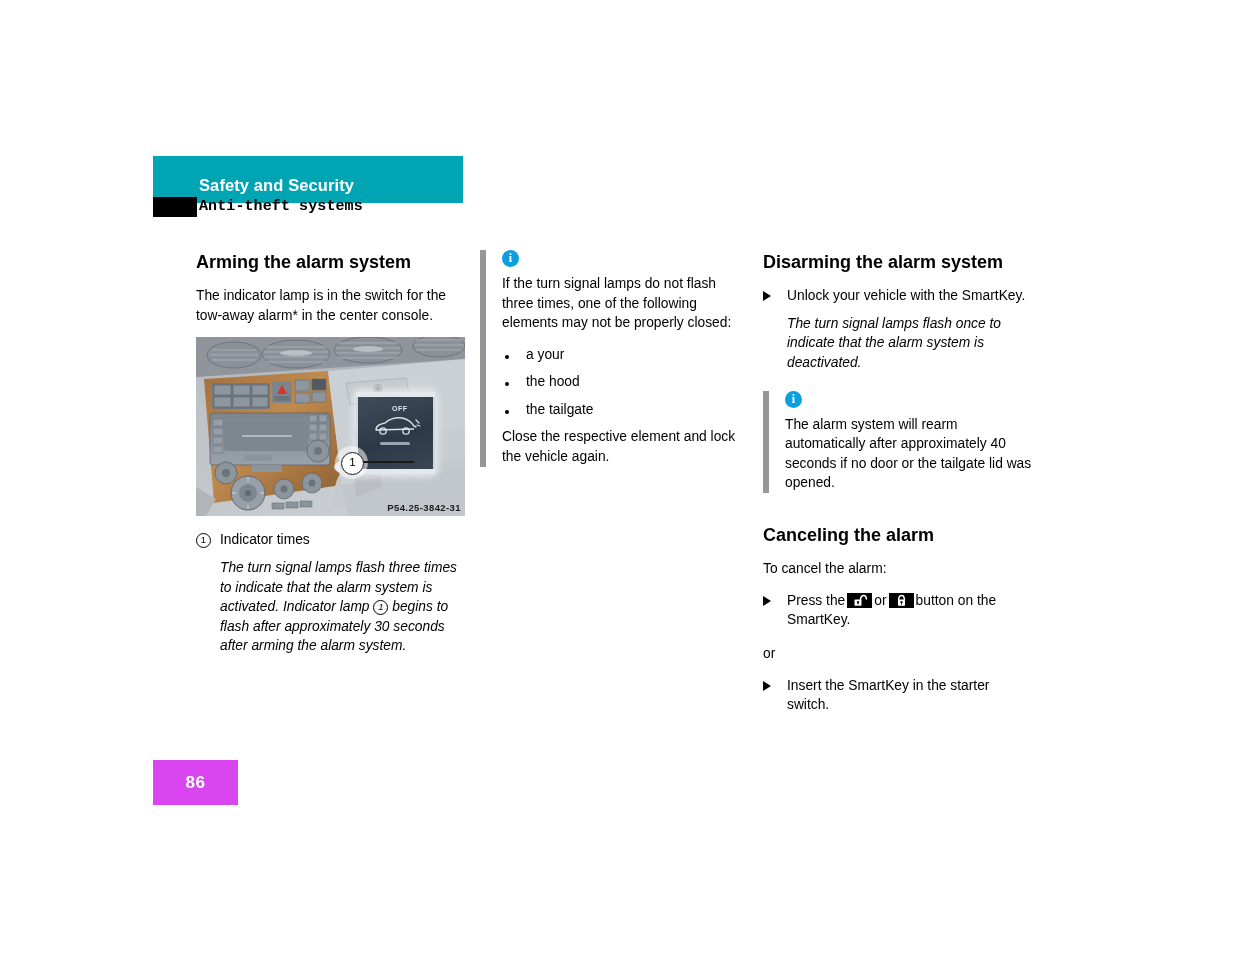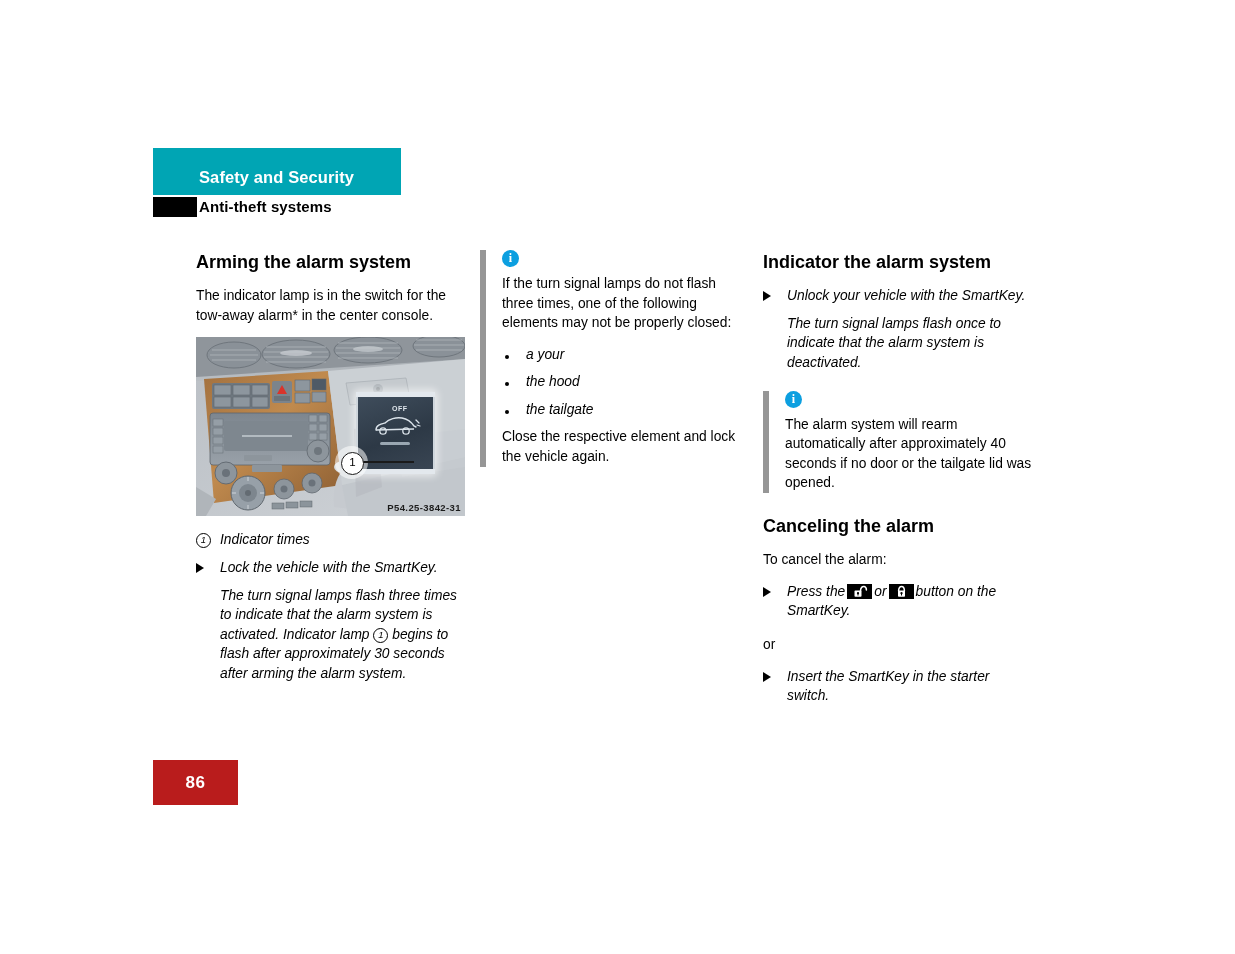--- a/index.html
+++ b/index.html
@@ -13,22 +13,22 @@
     font-family: "Liberation Sans", sans-serif;
     color: #000000;
     position: relative;
     overflow: hidden;
   }
 
   
   .chapter-bar {
     position: absolute;
     left: 153px;
-    top: 148px;
-    width: 248px;
+    top: 156px;
+    width: 310px;
     height: 47px;
     background: #00a5b4;
   }
   .chapter-title {
     position: absolute;
     left: 46px;
     top: 20px;
     font-size: 16.5px;
     font-weight: bold;
     color: #ffffff;
@@ -50,20 +50,21 @@
     background: #000000;
   }
   .section-title {
     position: absolute;
     left: 46px;
     top: 3px;
     font-size: 15px;
     font-weight: bold;
     color: #000000;
     letter-spacing: 0.1px;
+    font-family: Liberation Mono, monospace;
   }
 
   
   .col {
     position: absolute;
     top: 250px;
   }
   .col-left  { left: 196px; width: 272px; }
   .col-mid   { left: 480px; width: 268px; }
   .col-right { left: 763px; width: 272px; }
@@ -184,21 +185,20 @@
   .switch-tab-top { top: -2px; }
   .switch-tab-bot { bottom: -2px; }
 
   
   .item {
     position: relative;
     padding-left: 24px;
     margin: 0 0 8px 0;
     font-size: 13.8px;
     line-height: 1.42;
-    font-style: italic;
   }
   .item .marker {
     position: absolute;
     left: 0;
     top: 0;
   }
   .tri {
     display: inline-block;
     width: 0; height: 0;
     border-left: 8px solid #000;
@@ -263,21 +263,21 @@
     margin: 0 2px;
   }
 
   
   .pagenum {
     position: absolute;
     left: 153px;
     top: 760px;
     width: 85px;
     height: 45px;
-    background: #b91c1c;
+    background: #d946ef;
     color: #ffffff;
     font-size: 17px;
     font-weight: bold;
     text-align: center;
     line-height: 45px;
     letter-spacing: 0.5px;
   }
 </style>
 </head>
 <body>
@@ -446,24 +446,20 @@
     <div class="fig-caption-code">P54.25-3842-31</div>
   </div>
 
   <div class="item">
     <span class="marker">
       <span class="circnum">1</span>
     </span>
     <span>Indicator times</span>
   </div>
 
-  <div class="item">
-    <span class="marker"><span class="tri"></span></span>
-    <span>Lock the vehicle with the SmartKey.</span>
-  </div>
 
   <p class="body indent">
     <span>The turn signal lamps flash three times to indicate that the alarm system is activated. Indicator lamp</span>
     <span class="circnum">1</span>
     <span>begins to flash after approximately 30 seconds after arming the alarm system.</span>
   </p>
 </div>
 
 <div class="col col-mid">
   <div class="infobox">
@@ -483,36 +479,36 @@
       <span class="marker"><span class="dot"></span></span>
       <span>the tailgate</span>
     </div>
 
     <p class="body">Close the respective element and lock the vehicle again.</p>
   </div>
 </div>
 
 <div class="col col-right">
 
-  <h3 class="sub">Indicator the alarm system</h3>
+  <h3 class="sub">Disarming the alarm system</h3>
 
   <div class="item">
     <span class="marker"><span class="tri"></span></span>
     <span>Unlock your vehicle with the SmartKey.</span>
   </div>
 
   <p class="body indent">The turn signal lamps flash once to indicate that the alarm system is deactivated.</p>
 
   <div class="infobox" style="margin-top:18px;">
     <div class="rule"></div>
     <div class="i-icon">i</div>
     <p class="body">The alarm system will rearm automatically after approximately 40 seconds if no door or the tailgate lid was opened.</p>
   </div>
 
-  <h3 class="sub" style="margin-top:21px;">Canceling the alarm</h3>
+  <h3 class="sub" style="margin-top:30px;">Canceling the alarm</h3>
 
   <p class="body">To cancel the alarm:</p>
 
   <div class="item">
     <span class="marker"><span class="tri"></span></span>
     <span>Press the</span><span class="keybtn">
         <svg width="25" height="15" viewBox="0 0 25 15">
           <path d="M13.5,7 C13.5,3.6 15.4,2.2 17.2,2.6 C18.8,3 19.4,4.5 19.4,6" fill="none" stroke="#ffffff" stroke-width="1.5" stroke-linecap="round"></path>
           <rect x="7.5" y="6.6" width="7" height="6.2" rx="0.8" fill="#ffffff"></rect>
           <circle cx="11" cy="9.2" r="1.15" fill="#000000"></circle>

